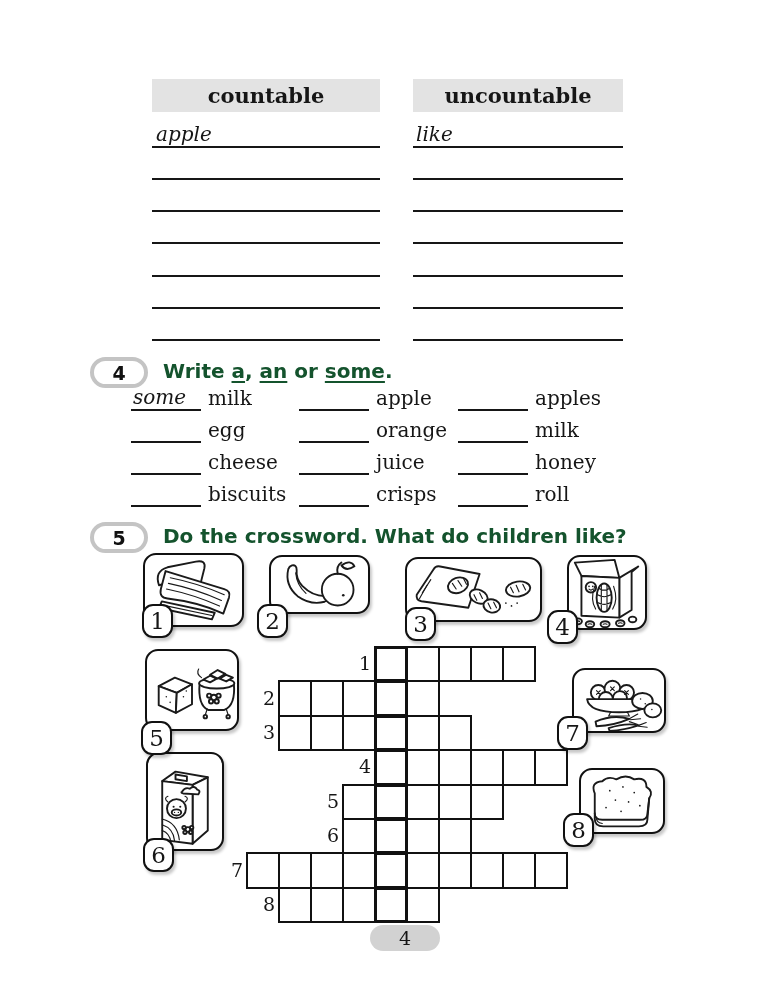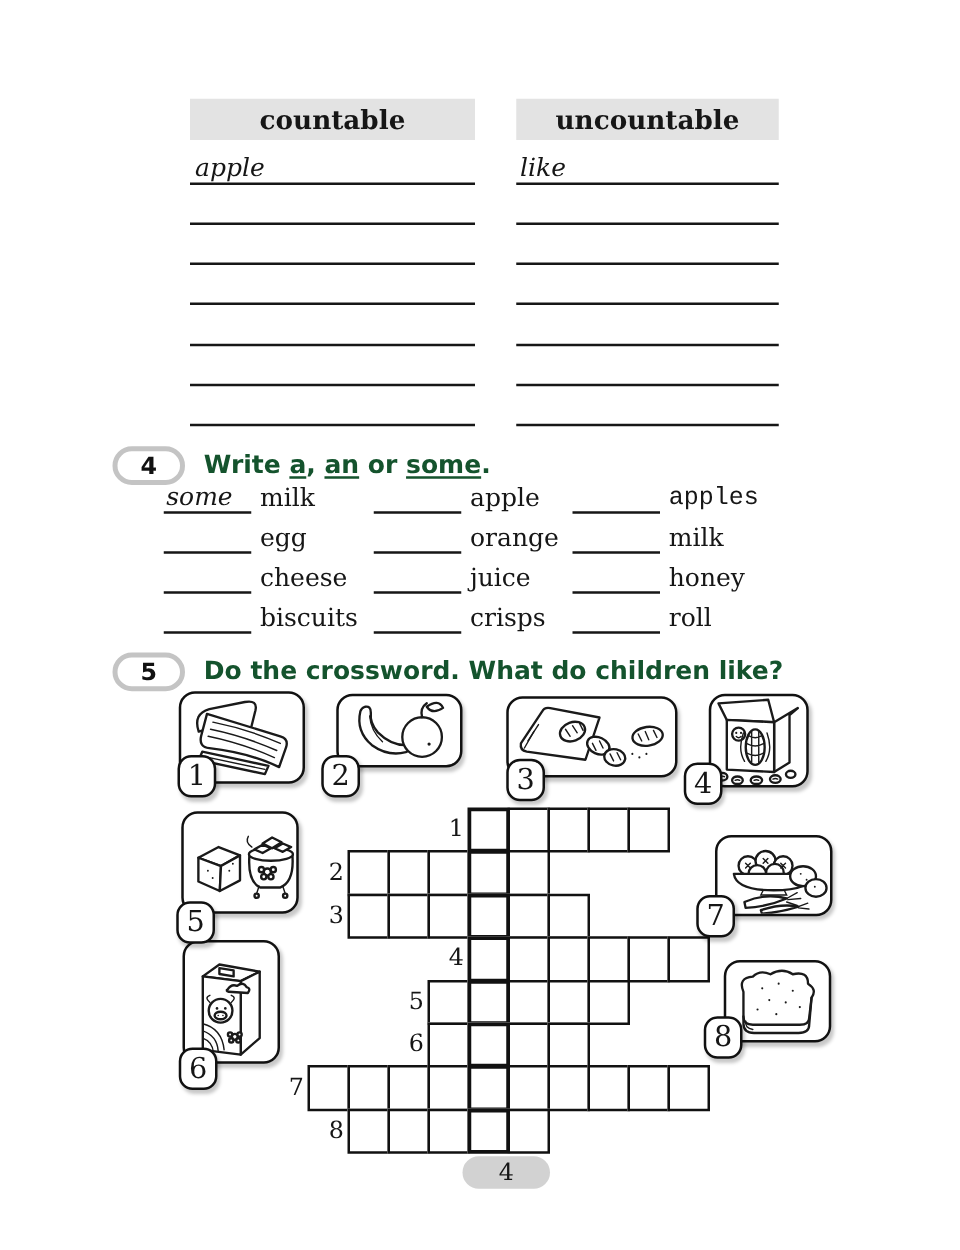--- a/index.html
+++ b/index.html
@@ -97,21 +97,21 @@
     <div class="wline" style="left:413px;top:307px;width:210px;"></div>
     <div class="wline" style="left:413px;top:339px;width:210px;"></div>
   </div>
 
   <div>
     <div class="ex-badge" style="top:357px;">4</div>
     <div class="ex-title" style="top:359px;"><span>Write </span><u>a</u><span>, </span><u>an</u><span> or </span><u>some</u><span>.</span></div>
 
     <div class="group" style="left:131px;top:385px;"><span class="blank"><span class="ans">some</span></span><span class="word">milk</span></div>
     <div class="group" style="left:299px;top:385px;"><span class="blank"><span class="ans"></span></span><span class="word">apple</span></div>
-    <div class="group" style="left:458px;top:385px;font-family:Liberation Mono, monospace;"><span class="blank"></span><span class="word">apples</span></div>
+    <div class="group" style="left:458px;top:385px;"><span class="blank"></span><span class="word">apples</span></div>
 
     <div class="group" style="left:131px;top:417px;"><span class="blank"></span><span class="word">egg</span></div>
     <div class="group" style="left:299px;top:417px;"><span class="blank"></span><span class="word">orange</span></div>
     <div class="group" style="left:458px;top:417px;"><span class="blank"></span><span class="word">milk</span></div>
 
     <div class="group" style="left:131px;top:449px;"><span class="blank"></span><span class="word">cheese</span></div>
     <div class="group" style="left:299px;top:449px;"><span class="blank"></span><span class="word">juice</span></div>
     <div class="group" style="left:458px;top:449px;"><span class="blank"></span><span class="word">honey</span></div>
 
     <div class="group" style="left:131px;top:481px;"><span class="blank"></span><span class="word">biscuits</span></div>

